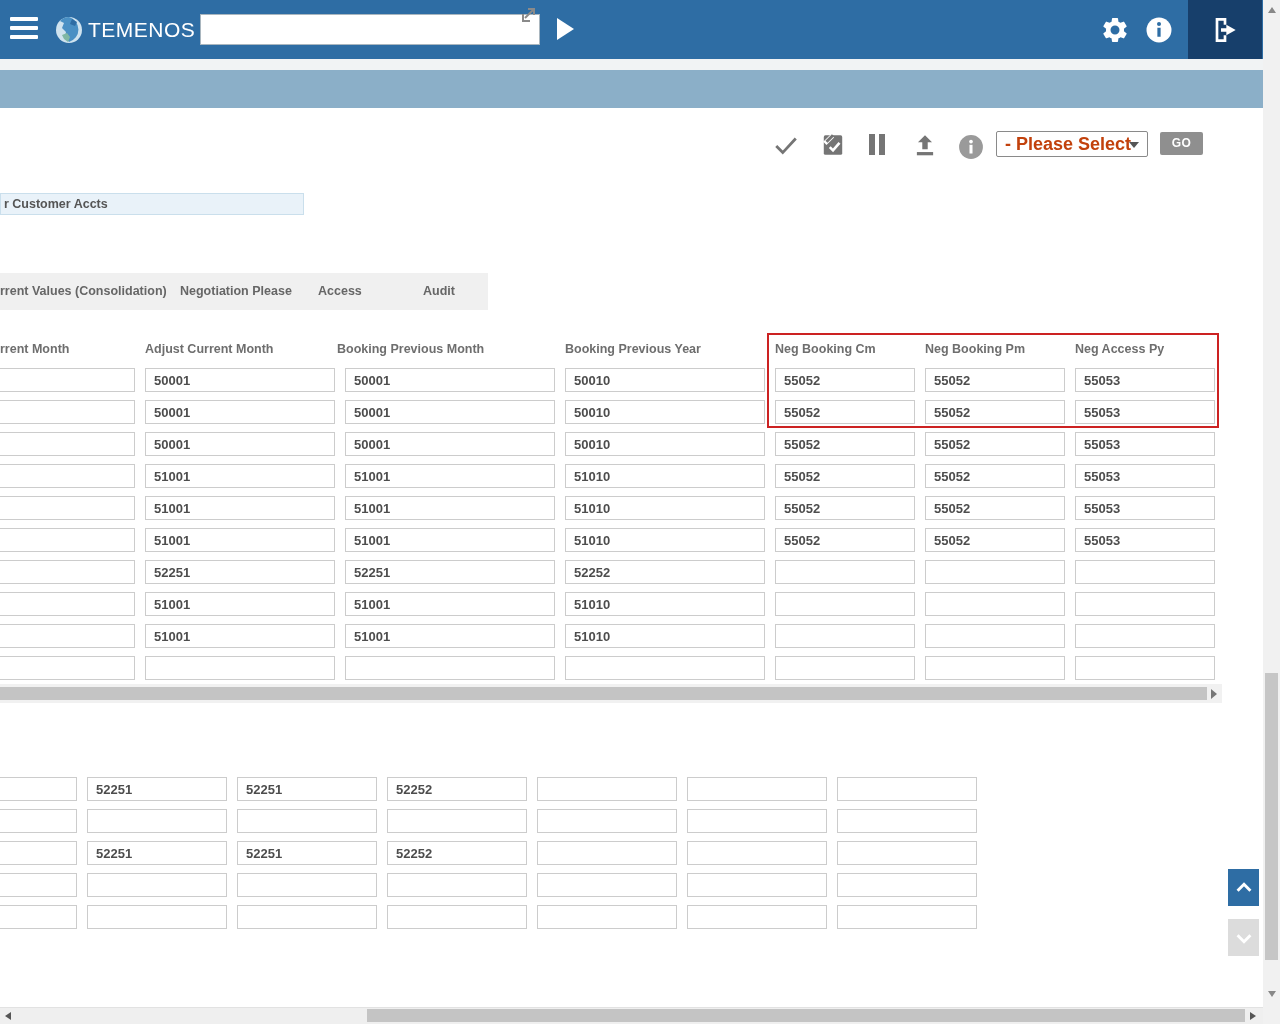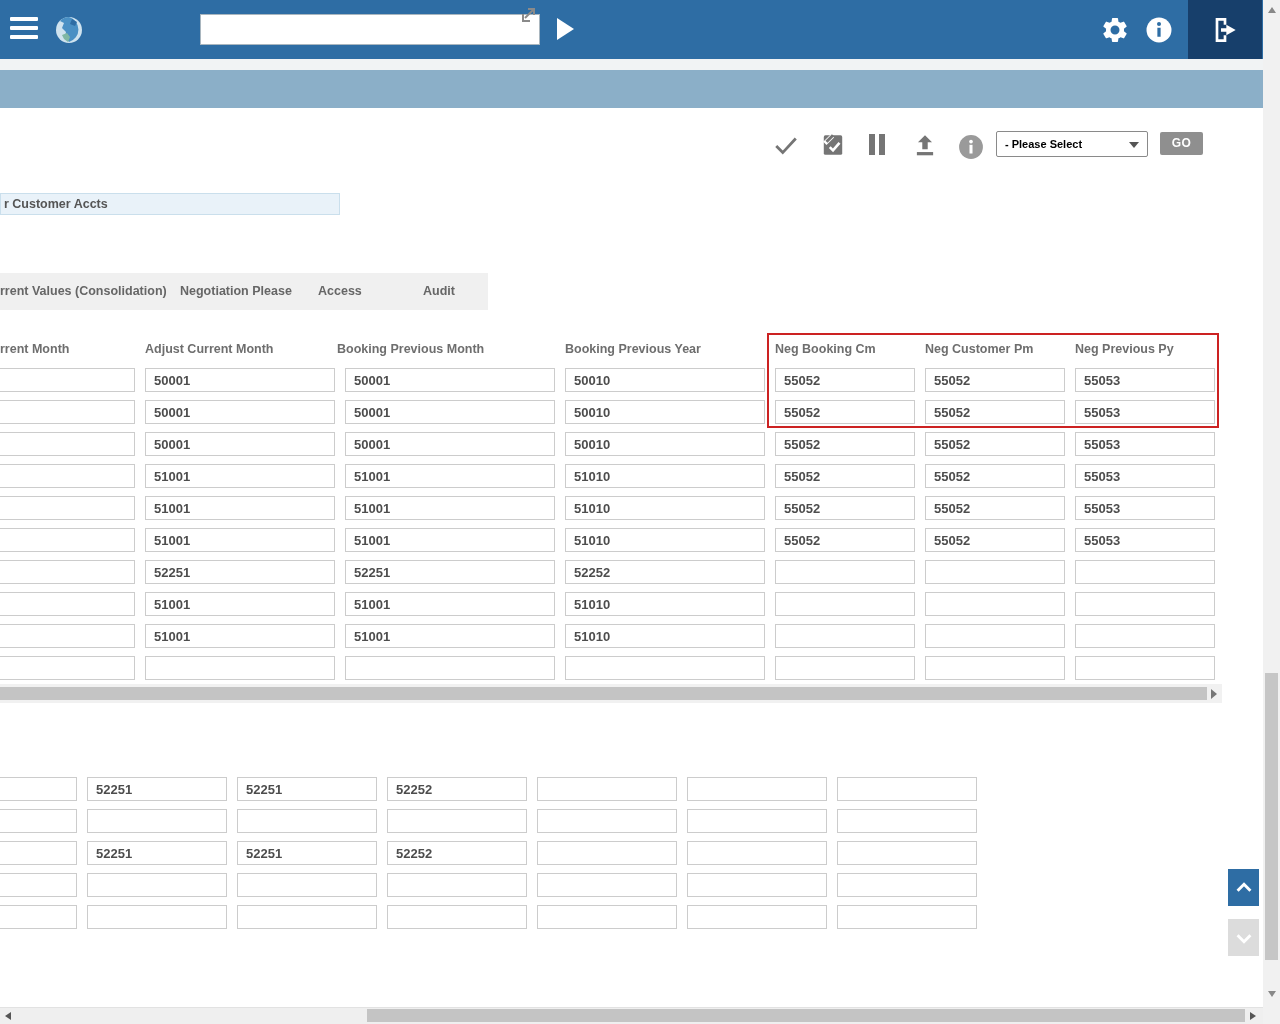--- a/index.html
+++ b/index.html
@@ -22,28 +22,28 @@
   .hbtn{width:30px;height:30px;top:15px;cursor:pointer;}
   .signout{left:1188px;top:0;width:74px;height:59px;background:var(--signout-bg,#173f6b);cursor:pointer;
            display:flex;align-items:center;justify-content:center;}
   .strip{left:0;top:59px;width:1263px;height:11px;background:#f1f3f4;}
   .band{left:0;top:70px;width:1263px;height:38px;background:var(--band-bg,#8bafc8);}
 
   
   .tico{top:132px;width:26px;height:26px;cursor:pointer;}
   .select{left:996px;top:131px;width:152px;height:26px;background:#fff;border:1px solid #8a8a8a;border-radius:2px;
           box-sizing:border-box;cursor:pointer;}
-  .select .val{position:absolute;left:8px;top:0;line-height:24px;font-size:11px;font-weight:700;color:#000000;}
+  .select .val{position:absolute;left:8px;top:0;line-height:24px;font-size:18px;font-weight:700;color:#c2410c;}
   .select .caret{position:absolute;right:8px;top:10px;width:0;height:0;
                  border-left:5px solid transparent;border-right:5px solid transparent;border-top:6px solid #555;}
   .gobtn{left:1160px;top:132px;width:43px;height:23px;background:var(--go-bg,#8f8f8f);color:#fff;
          font-size:12px;font-weight:700;text-align:center;line-height:23px;border-radius:2px;cursor:pointer;letter-spacing:.5px;}
 
   
-  .titlebox{left:0;top:193px;width:340px;height:22px;background:var(--titlebox-bg,#e9f2f9);
+  .titlebox{left:0;top:193px;width:304px;height:22px;background:var(--titlebox-bg,#e9f2f9);
             border:1px solid #cadfec;box-sizing:border-box;}
   .titlebox span{position:absolute;left:3px;top:0;line-height:20px;font-size:12.5px;font-weight:700;color:#555;white-space:nowrap;}
   .tabband{left:0;top:273px;width:488px;height:37px;background:#f0f0f0;}
   .tab{top:273px;height:37px;line-height:37px;font-size:12.5px;font-weight:700;color:#666;cursor:pointer;white-space:nowrap;}
 
   
   .ghead{top:342px;font-size:12.5px;font-weight:700;color:#6e6e6e;white-space:nowrap;}
   .cell{position:absolute;height:24px;box-sizing:border-box;border:1px solid #ccc;background:#fff;
         font-family:"Liberation Sans",sans-serif;font-size:13px;font-weight:700;color:#4d4d4d;
         padding:0 6px 0 8px;outline:none;}
@@ -86,20 +86,21 @@
       <span></span>
       <span></span>
   </div>
 
   <svg class="abs globe" width="30" height="30" viewBox="0 0 30 30">
     <circle cx="15" cy="15" r="13" fill="#cfe3ef"></circle>
     <path d="M15 2a13 13 0 00-9 4l4 2-2 5 4 4-1 5 4 5a13 13 0 000-25z" fill="#4a90c4"></path>
     <path d="M8 20l5-2 3 4-2 5-4-3z" fill="#7fb7a4"></path>
     <path d="M18 4l5 3-2 4-5-2z" fill="#2e6da4"></path>
   </svg>
+  <div class="abs brand">TEMENOS</div>
 
   <div class="abs cmdwrap">
     <input type="text" value="" style="">
   </div>
   <svg class="abs cmd-go" width="18" height="18" viewBox="0 0 18 18">
     <path d="M4 8v7h7" fill="none" stroke="#8a8a8a" stroke-width="2"></path>
     <path d="M6 12L15 3" fill="none" stroke="#8a8a8a" stroke-width="2"></path>
     <path d="M9 3h6v6" fill="none" stroke="#8a8a8a" stroke-width="2"></path>
   </svg>
   <div class="abs play"></div>
@@ -160,22 +161,22 @@
   <div class="abs tab" style="left:0">rrent Values (Consolidation)</div>
   <div class="abs tab" style="left:180px">Negotiation Please</div>
   <div class="abs tab" style="left:318px">Access</div>
   <div class="abs tab" style="left:423px">Audit</div>
 
   <div class="abs ghead" style="left:0">rrent Month</div>
   <div class="abs ghead" style="left:145px">Adjust Current Month</div>
   <div class="abs ghead" style="left:337px">Booking Previous Month</div>
   <div class="abs ghead" style="left:565px">Booking Previous Year</div>
   <div class="abs ghead" style="left:775px">Neg Booking Cm</div>
-  <div class="abs ghead" style="left:925px">Neg Customer Pm</div>
-  <div class="abs ghead" style="left:1075px">Neg Previous Py</div>
+  <div class="abs ghead" style="left:925px">Neg Booking Pm</div>
+  <div class="abs ghead" style="left:1075px">Neg Access Py</div>
 
   <div id="grid1">
       <input type="text" class="cell" value="" style="left: -55px; top: 368px; width: 190px;">
       <input type="text" class="cell" value="50001" style="left: 145px; top: 368px; width: 190px;">
       <input type="text" class="cell" value="50001" style="left: 345px; top: 368px; width: 210px;">
       <input type="text" class="cell" value="50010" style="left: 565px; top: 368px; width: 200px;">
       <input type="text" class="cell" value="55052" style="left: 775px; top: 368px; width: 140px;">
       <input type="text" class="cell" value="55052" style="left: 925px; top: 368px; width: 140px;">
       <input type="text" class="cell" value="55053" style="left: 1075px; top: 368px; width: 140px;">
       <input type="text" class="cell" value="" style="left: -55px; top: 400px; width: 190px;">

